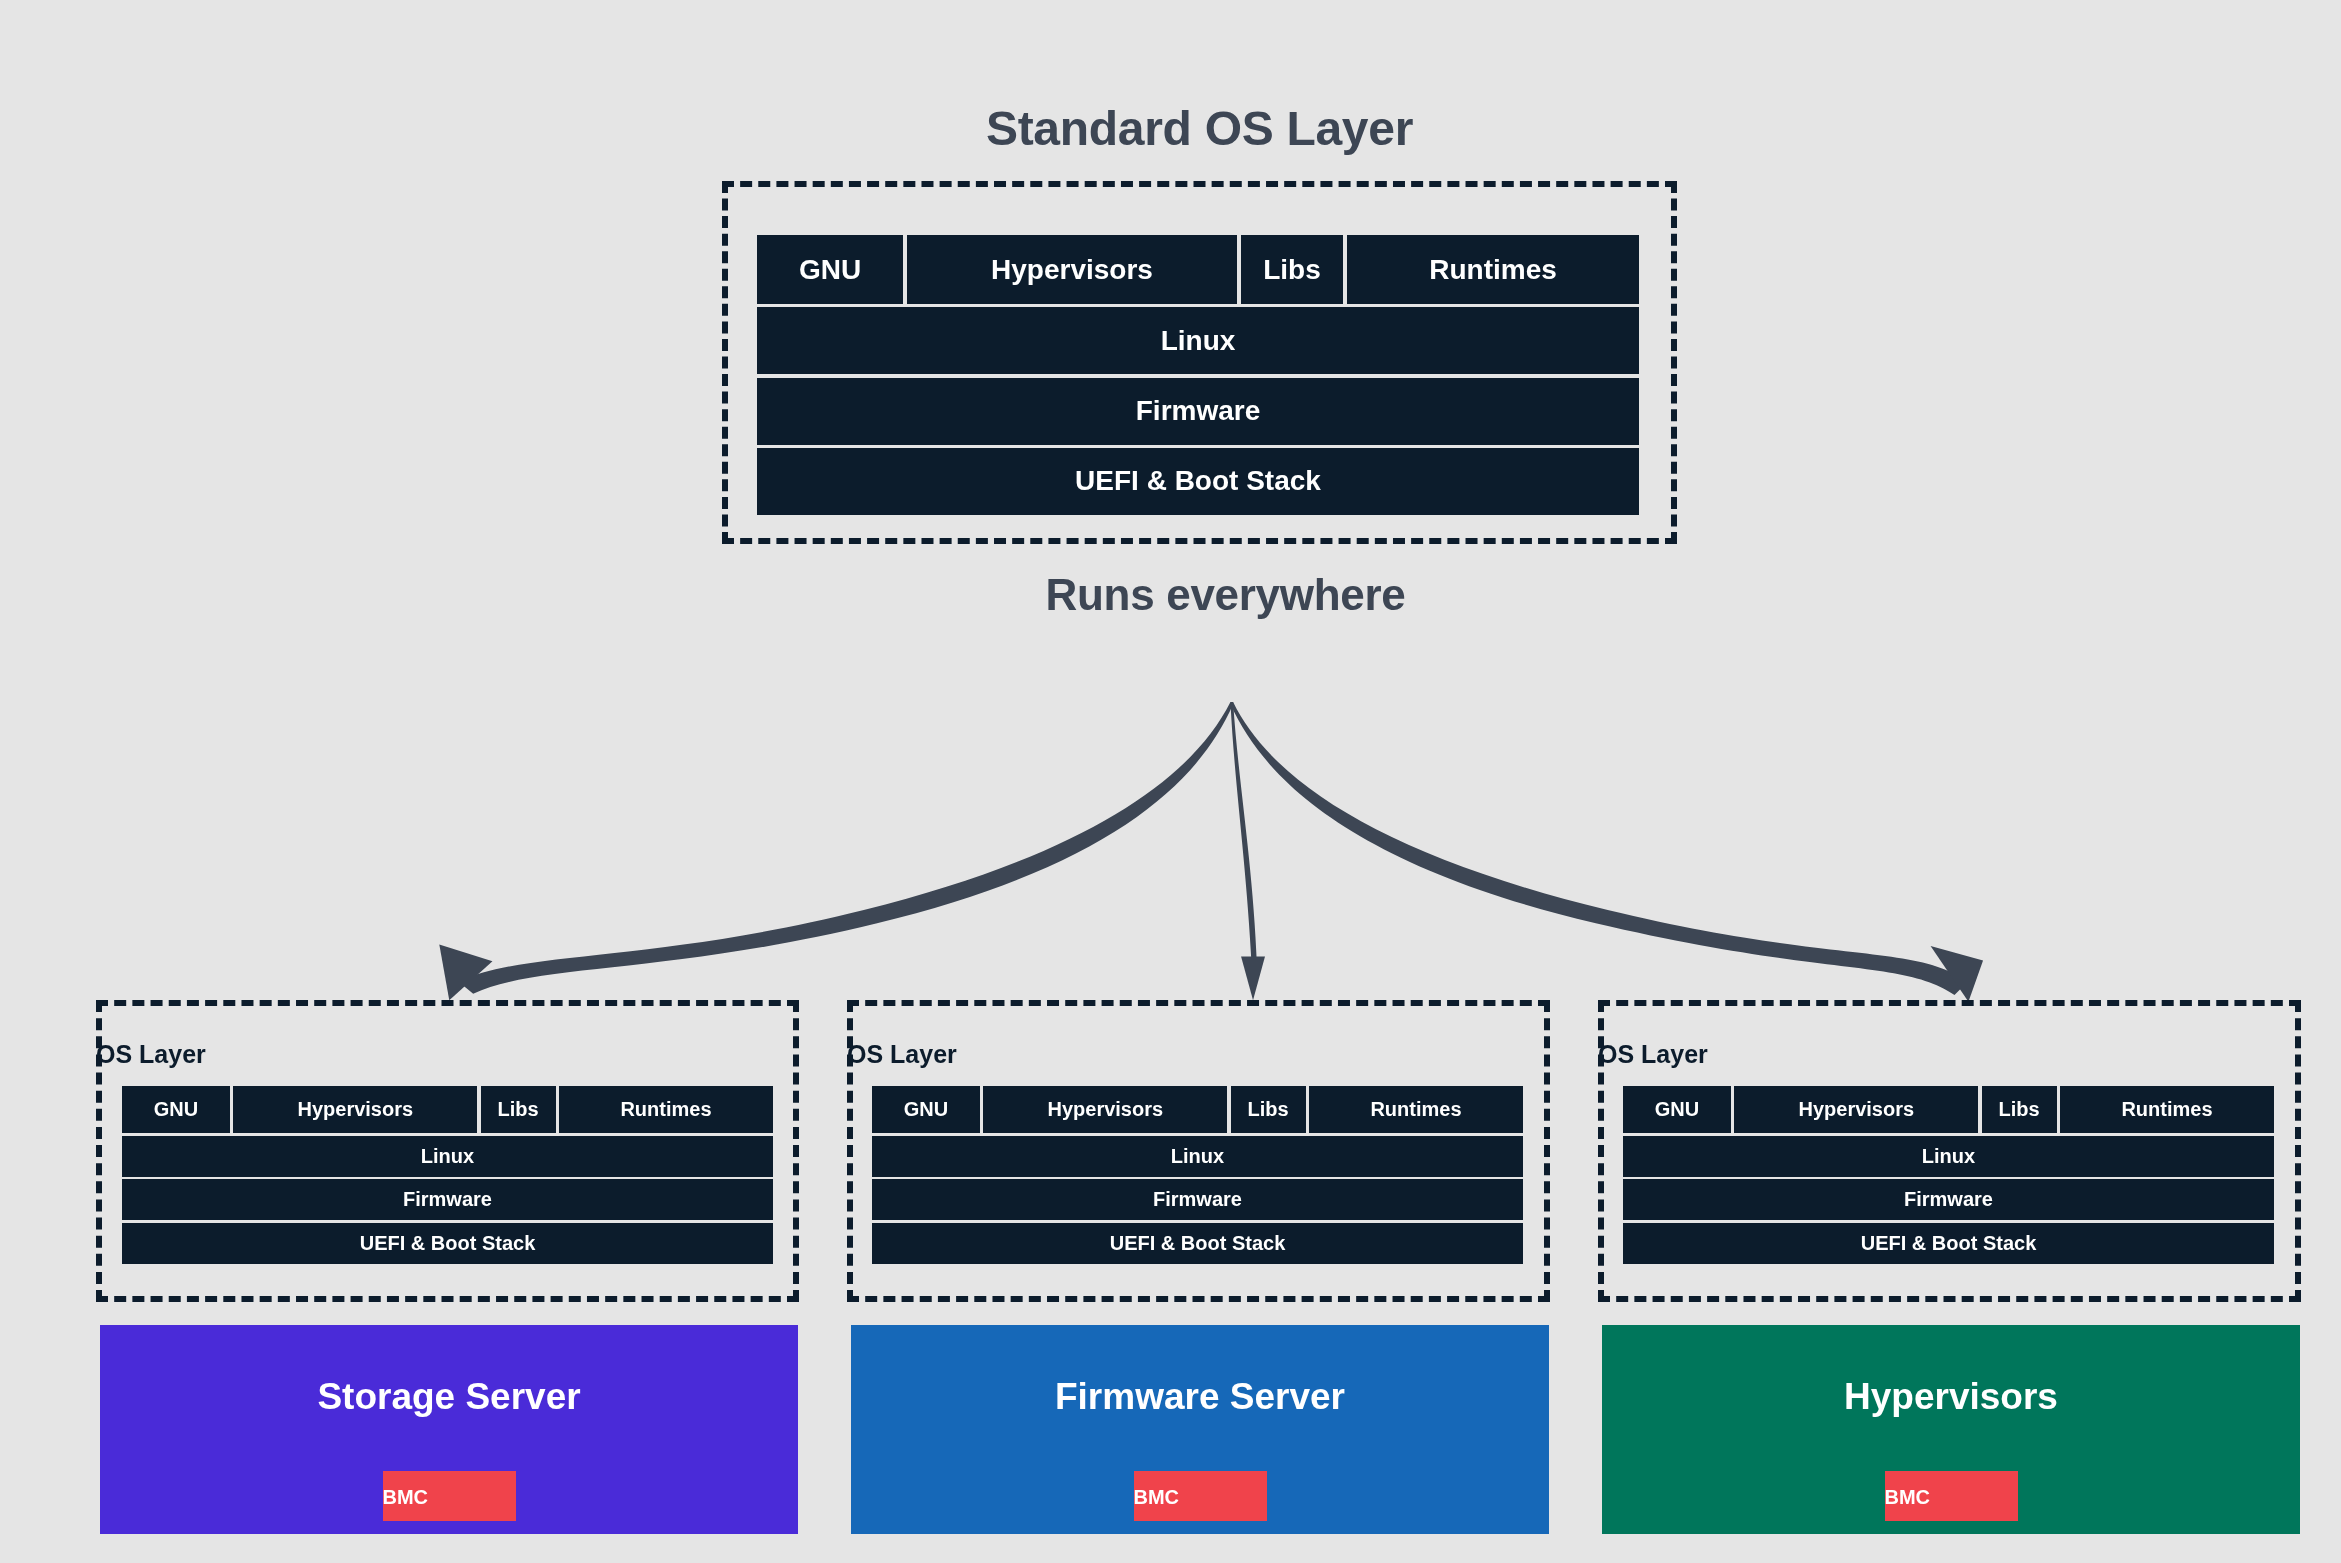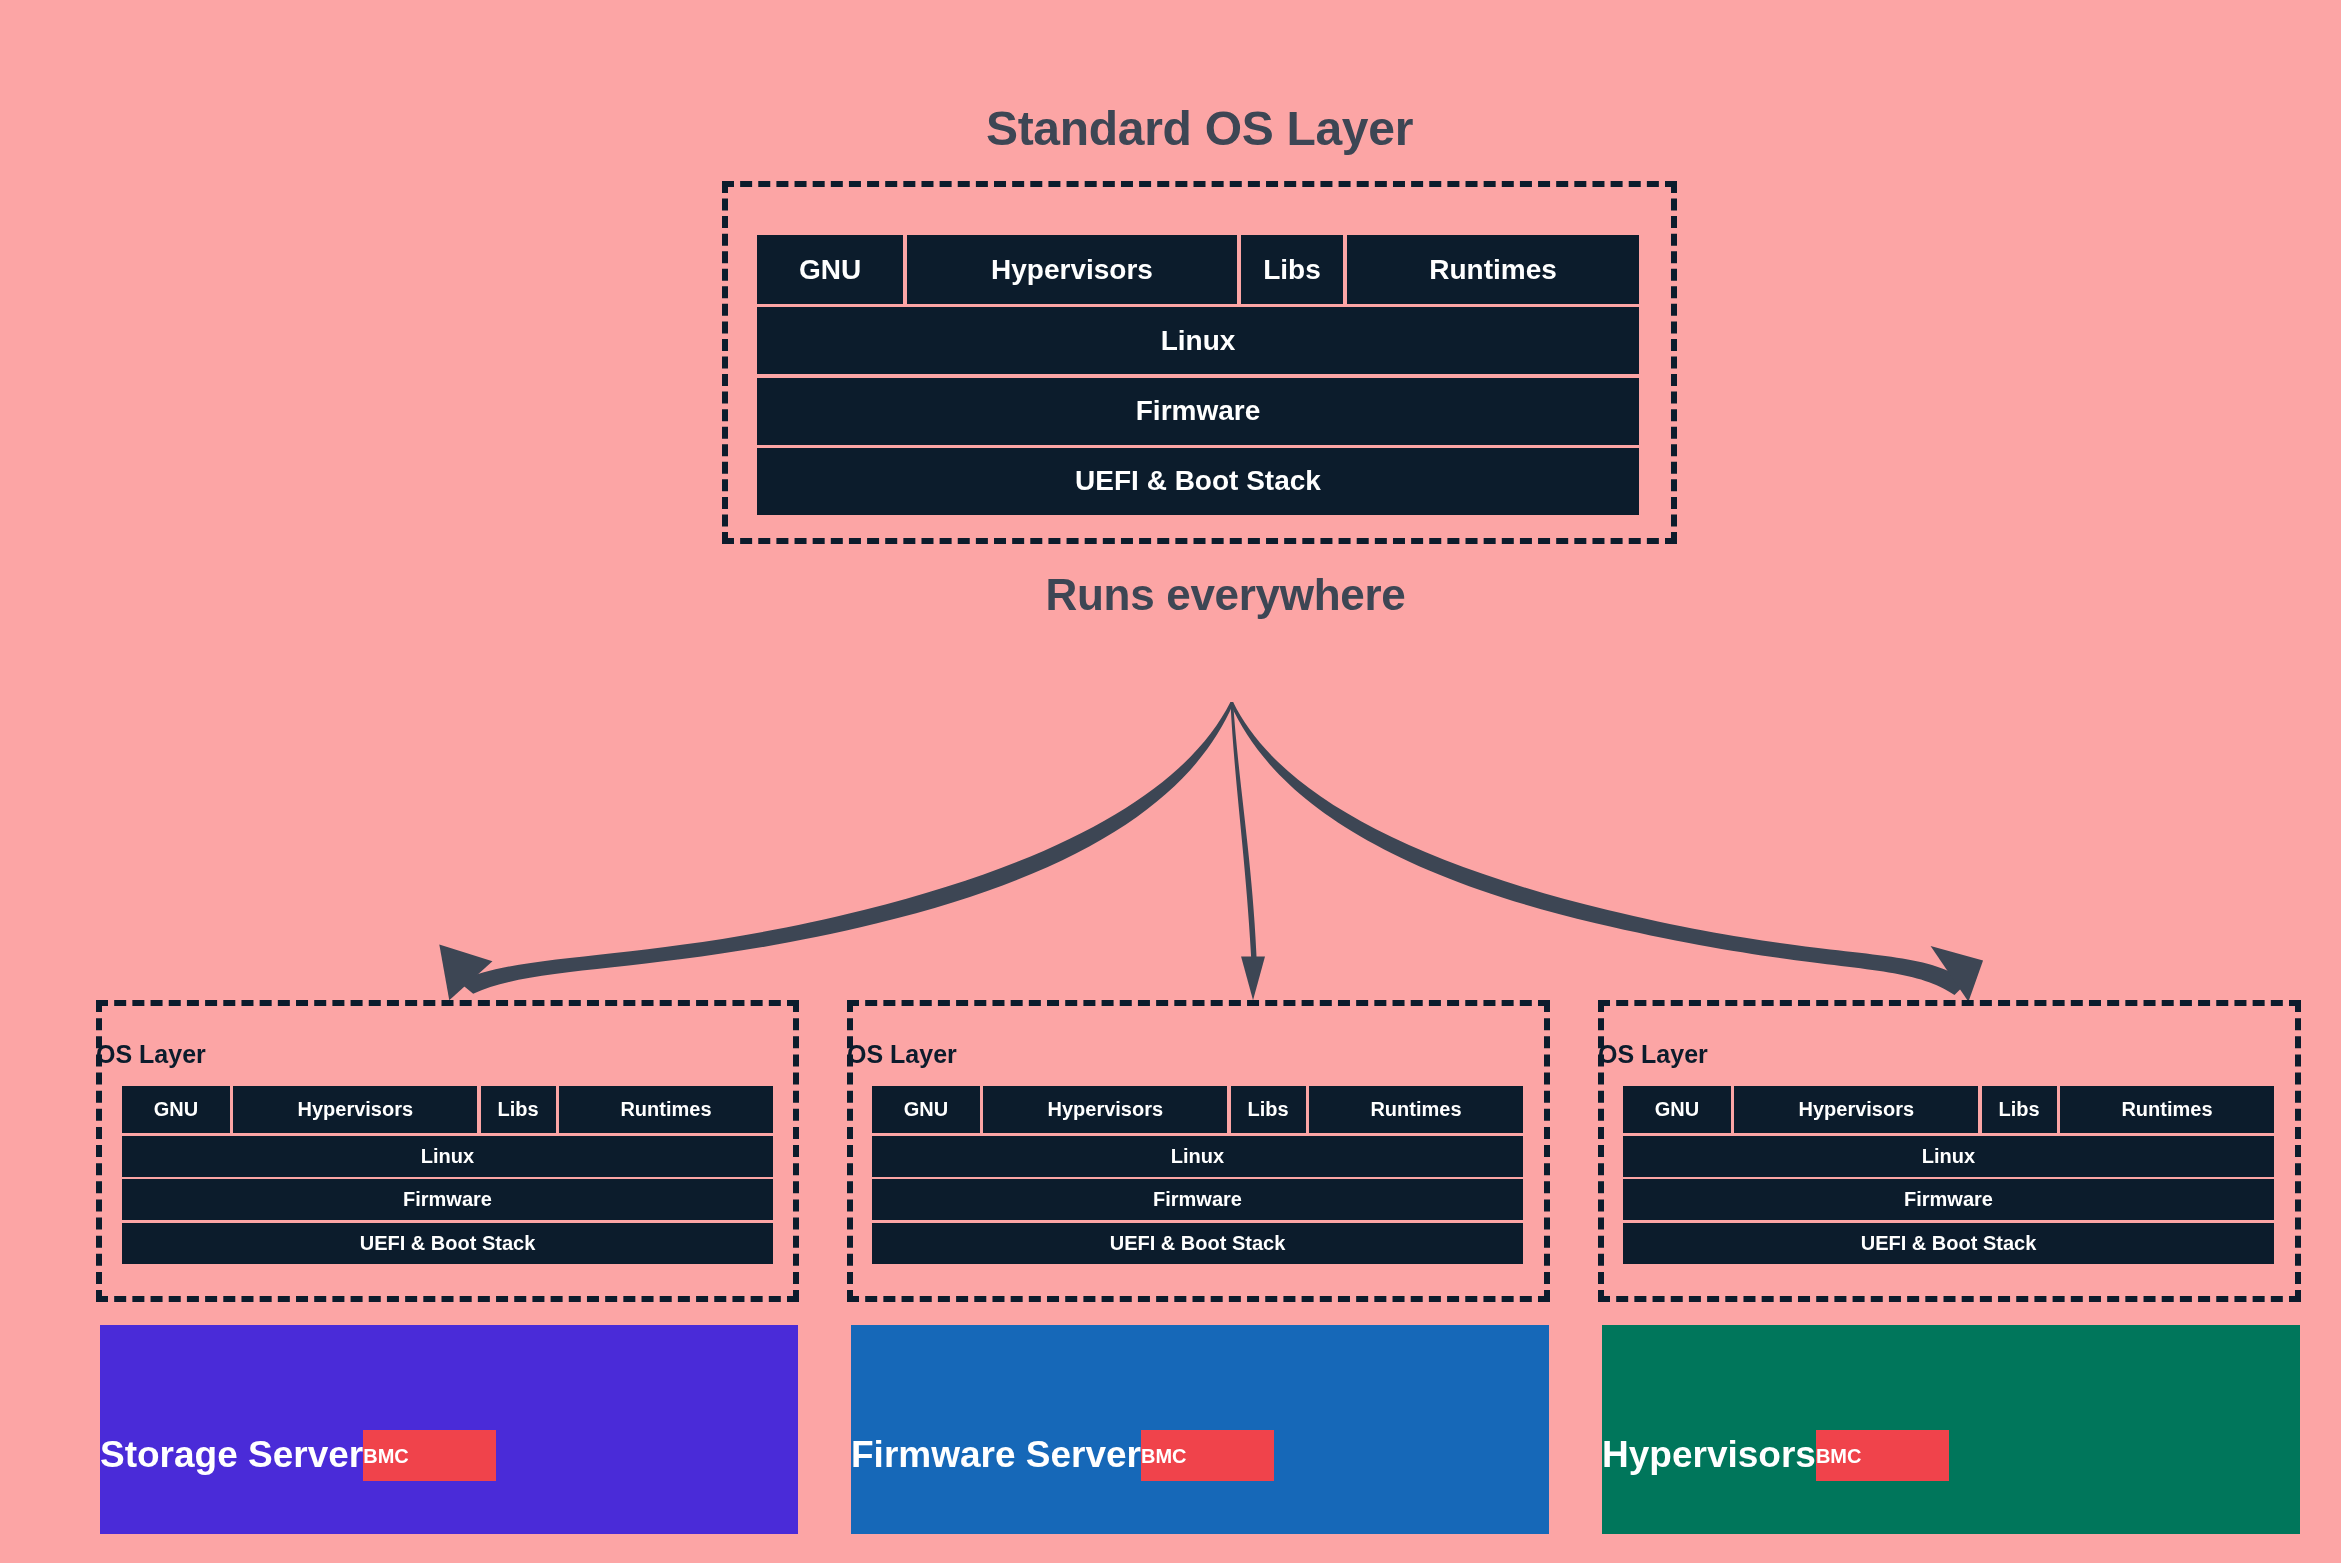--- a/index.html
+++ b/index.html
@@ -7,21 +7,21 @@
     padding: 0;
     background: #ffffff;
   }
   body {
     font-family: "Liberation Sans", sans-serif;
   }
   #canvas {
     position: relative;
     width: 2342px;
     height: 1563px;
-    background: #fca5a5;
+    background: #e5e5e5;
     overflow: hidden;
   }
 
   
   .heading {
     position: absolute;
     text-align: center;
     color: #3d4654;
     font-weight: bold;
     letter-spacing: -0.3px;
@@ -119,21 +119,21 @@
     font-size: 25px;
     line-height: 29px;
     white-space: nowrap;
     margin-top: 18px;
   }
 
   
   .server-box {
     position: absolute;
     display: flex;
-    flex-direction: row;
+    flex-direction: column;
     align-items: center;
   }
   .server-title {
     color: #ffffff;
     font-weight: bold;
     font-size: 37px;
     line-height: 44px;
     margin-top: 50px;
     white-space: nowrap;
   }

